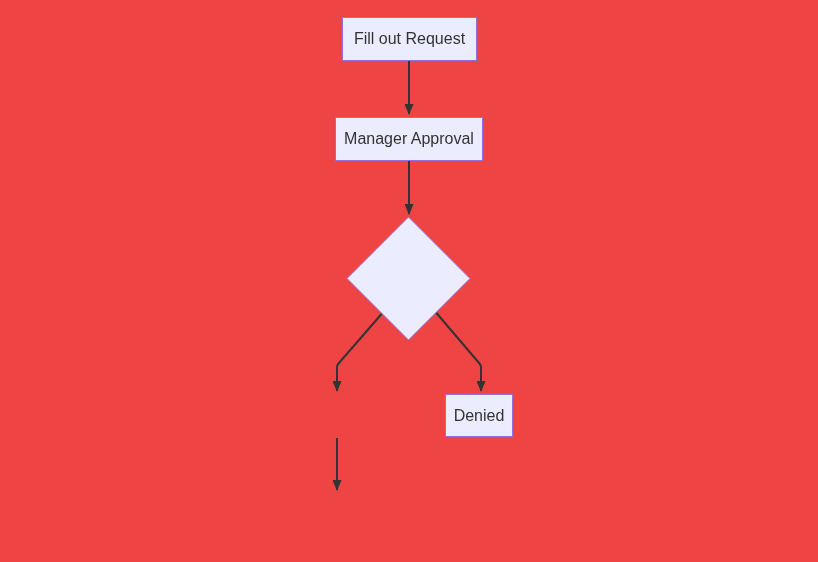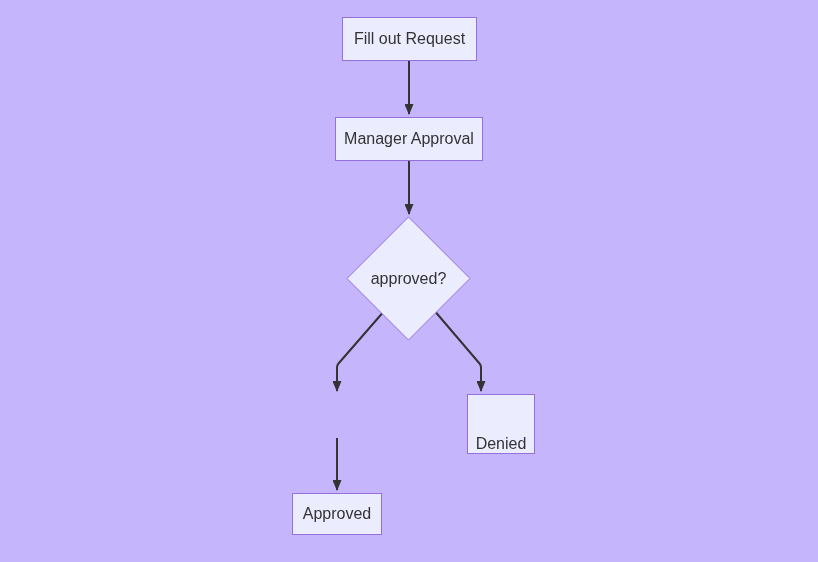--- a/index.html
+++ b/index.html
@@ -3,21 +3,21 @@
 <meta charset="utf-8">
 <style>
   * { margin: 0; padding: 0; box-sizing: border-box; }
   html, body { background: #ffffff; }
   body { font-family: "Liberation Sans", "DejaVu Sans", sans-serif; }
 
   .canvas {
     position: relative;
     width: 818px;
     height: 562px;
-    background: #c4b5fd;
+    background: #ef4444;
     overflow: hidden;
   }
 
   .edges-layer {
     position: absolute;
     inset: 0;
     width: 818px;
     height: 562px;
   }
 
@@ -54,21 +54,21 @@
     align-items: center;
     justify-content: center;
     text-align: center;
     white-space: nowrap;
     background: transparent;
   }
 
   #node-fill-out-request { left: 342px; top: 17px;  width: 135px; height: 44px; }
   #node-manager-approval { left: 335px; top: 117px; width: 148px; height: 44px; text-align: center; }
   #node-file-request     { left: 282px; top: 394px; width: 111px; height: 44px; }
-  #node-denied           { left: 467px; top: 394px; width: 68px;  height: 60px; align-items: flex-end; }
+  #node-denied           { left: 445px; top: 394px; width: 68px;  height: 43px; }
   #node-approved         { left: 292px; top: 493px; width: 90px;  height: 42px; }
   #label-approved-decision { left: 348px; top: 258px; width: 121px; height: 41px; }
 </style>
 </head>
 <body>
 
 <div class="canvas">
 
   <svg class="edges-layer" viewBox="0 0 818 562" xmlns="http://www.w3.org/2000/svg">
     <defs>
@@ -91,26 +91,20 @@
   </svg>
 
   <div class="node" id="node-fill-out-request">
     <span>Fill out Request</span>
   </div>
 
   <div class="node" id="node-manager-approval">
     <span>Manager Approval</span>
   </div>
 
-  <div class="node-label-diamond" id="label-approved-decision">
-    <span>approved?</span>
-  </div>
 
 
   <div class="node" id="node-denied">
     <span>Denied</span>
   </div>
 
-  <div class="node" id="node-approved">
-    <span>Approved</span>
-  </div>
 
 </div>
 
 </body></html>

